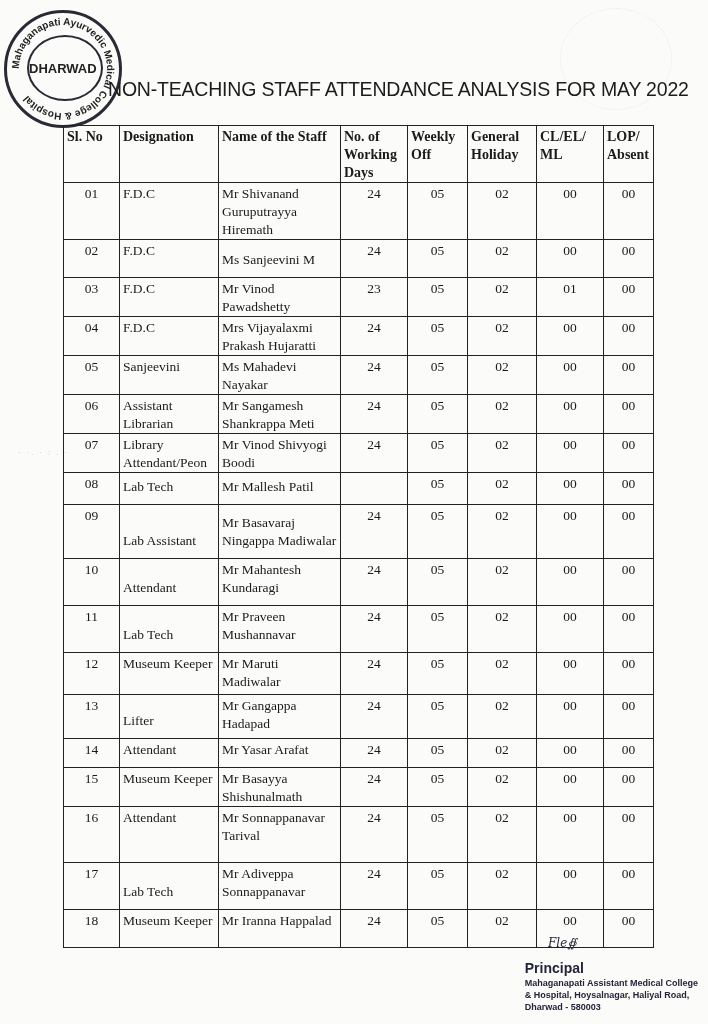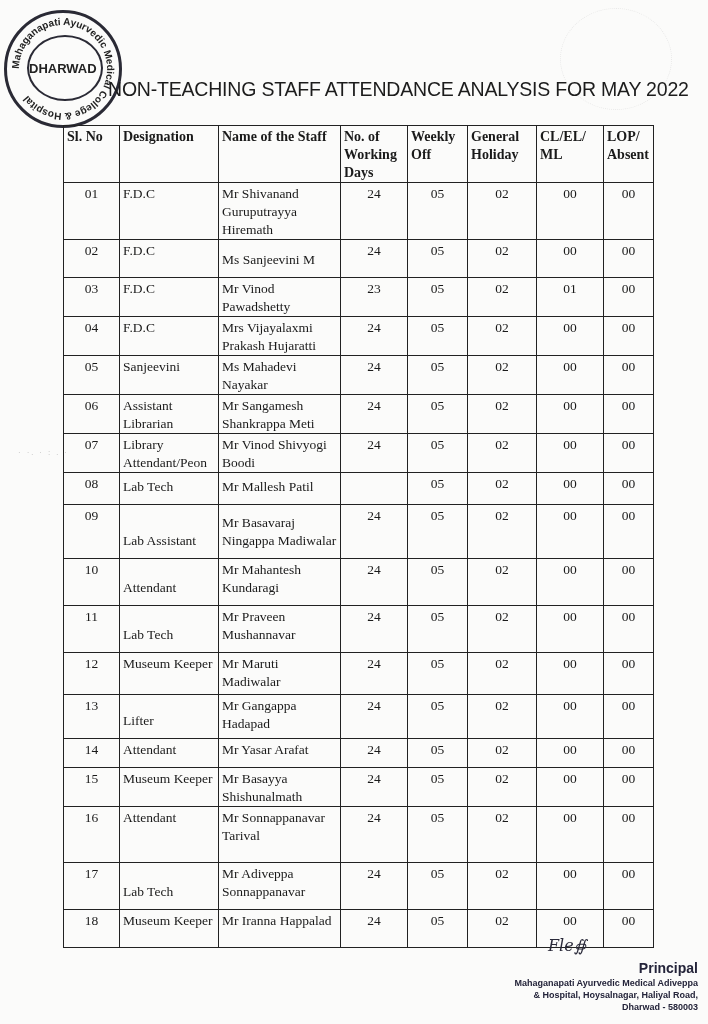--- a/index.html
+++ b/index.html
@@ -9,22 +9,22 @@
   .stamp .center { font-family:"Liberation Sans", sans-serif; font-weight:bold; font-size:13px; color:#222; letter-spacing:0px; }
   .stamp .ring { position:absolute; left:0; top:0; width:112px; height:112px; }
   .title { position:absolute; left:108px; top:78px; font-family:"Liberation Sans", sans-serif; font-size:19.5px; color:#1c1c1c; letter-spacing:-0.2px; white-space:nowrap; }
   .faint-stamp { position:absolute; left:560px; top:8px; width:110px; height:100px; border:1px dotted #ddd; border-radius:50%; opacity:0.6; }
   table { position:absolute; left:63px; top:125px; border-collapse:collapse; font-size:13.5px; }
   th, td { border:1.5px solid #222; vertical-align:top; padding:2px 3px 0 3px; line-height:18px; }
   th { font-weight:bold; font-size:14px; text-align:left; height:54px; padding-top:2px; }
   td.num { text-align:center; }
   td.bottom { vertical-align:bottom; padding-bottom:8px; }
   .c0{width:49px}.c1{width:92px}.c2{width:115px}.c3{width:60px}.c4{width:53px}.c5{width:62px}.c6{width:60px}.c7{width:43px}
-  .sig { position:absolute; left:548px; top:936px; font-family:"DejaVu Serif", serif; font-size:16px; color:#2a2a3a; font-style:italic; }
-  .footer { position:absolute; right:10px; top:960px; text-align:right; font-family:"Liberation Sans", sans-serif; font-weight:bold; color:#24243a; }
+  .sig { position:absolute; left:548px; top:936px; font-family:"DejaVu Serif", serif; font-size:12px; color:#2a2a3a; font-style:italic; }
+  .footer { position:absolute; right:10px; top:960px; text-align:left; font-family:"Liberation Sans", sans-serif; font-weight:bold; color:#24243a; }
   .footer .p { font-size:14px; margin-bottom:1px; }
   .footer .l { font-size:9px; line-height:12px; }
   .specks { position:absolute; left:18px; top:448px; font-size:8px; color:#bbb; letter-spacing:2px; }
 </style>
 </head>
 <body>
 
 <div class="faint-stamp"></div>
 
 <div class="stamp">
@@ -238,16 +238,16 @@
         <td class="num">02</td>
         <td class="num">00</td>
         <td class="num">00</td>
       </tr>
     </tbody>
 </table>
 
 <div class="sig">Fle∯</div>
 <div class="footer">
   <div class="p">Principal</div>
-  <div class="l">Mahaganapati Ayurvedic Medical Adiveppa</div>
+  <div class="l">Mahaganapati Assistant Medical College</div>
   <div class="l">&amp; Hospital, Hoysalnagar, Haliyal Road,</div>
   <div class="l">Dharwad - 580003</div>
 </div>
 
 </body></html>

